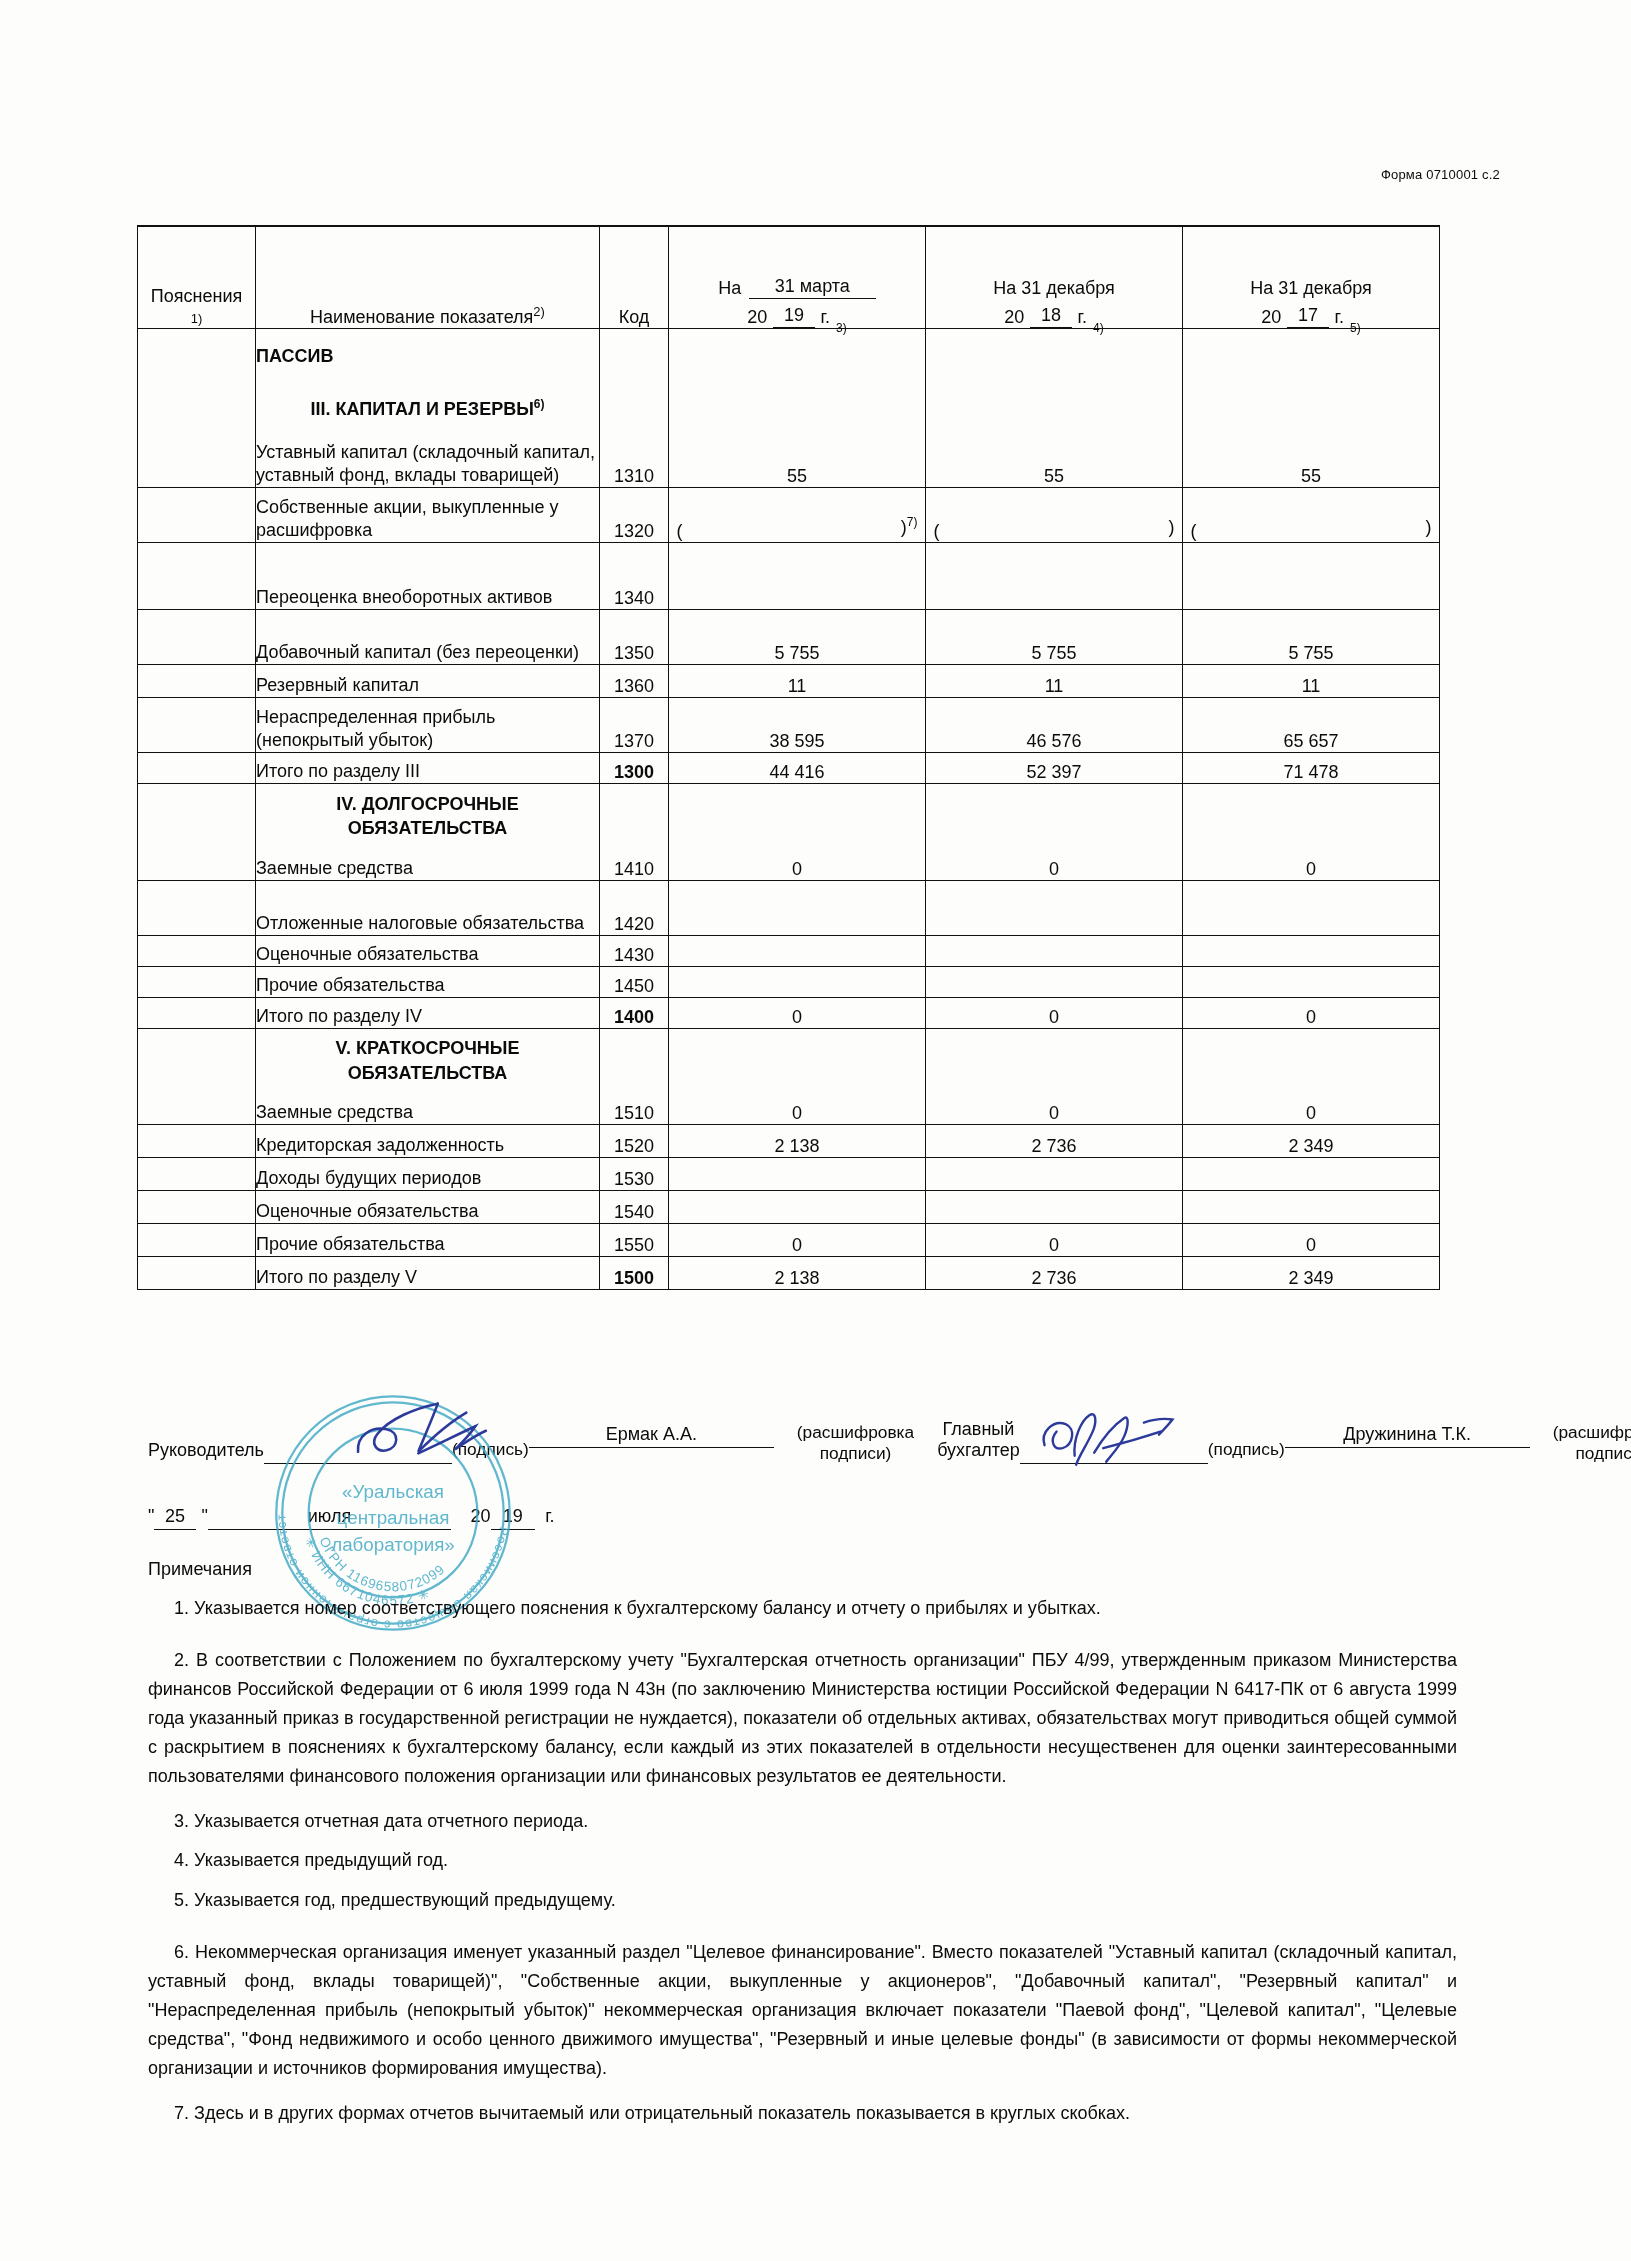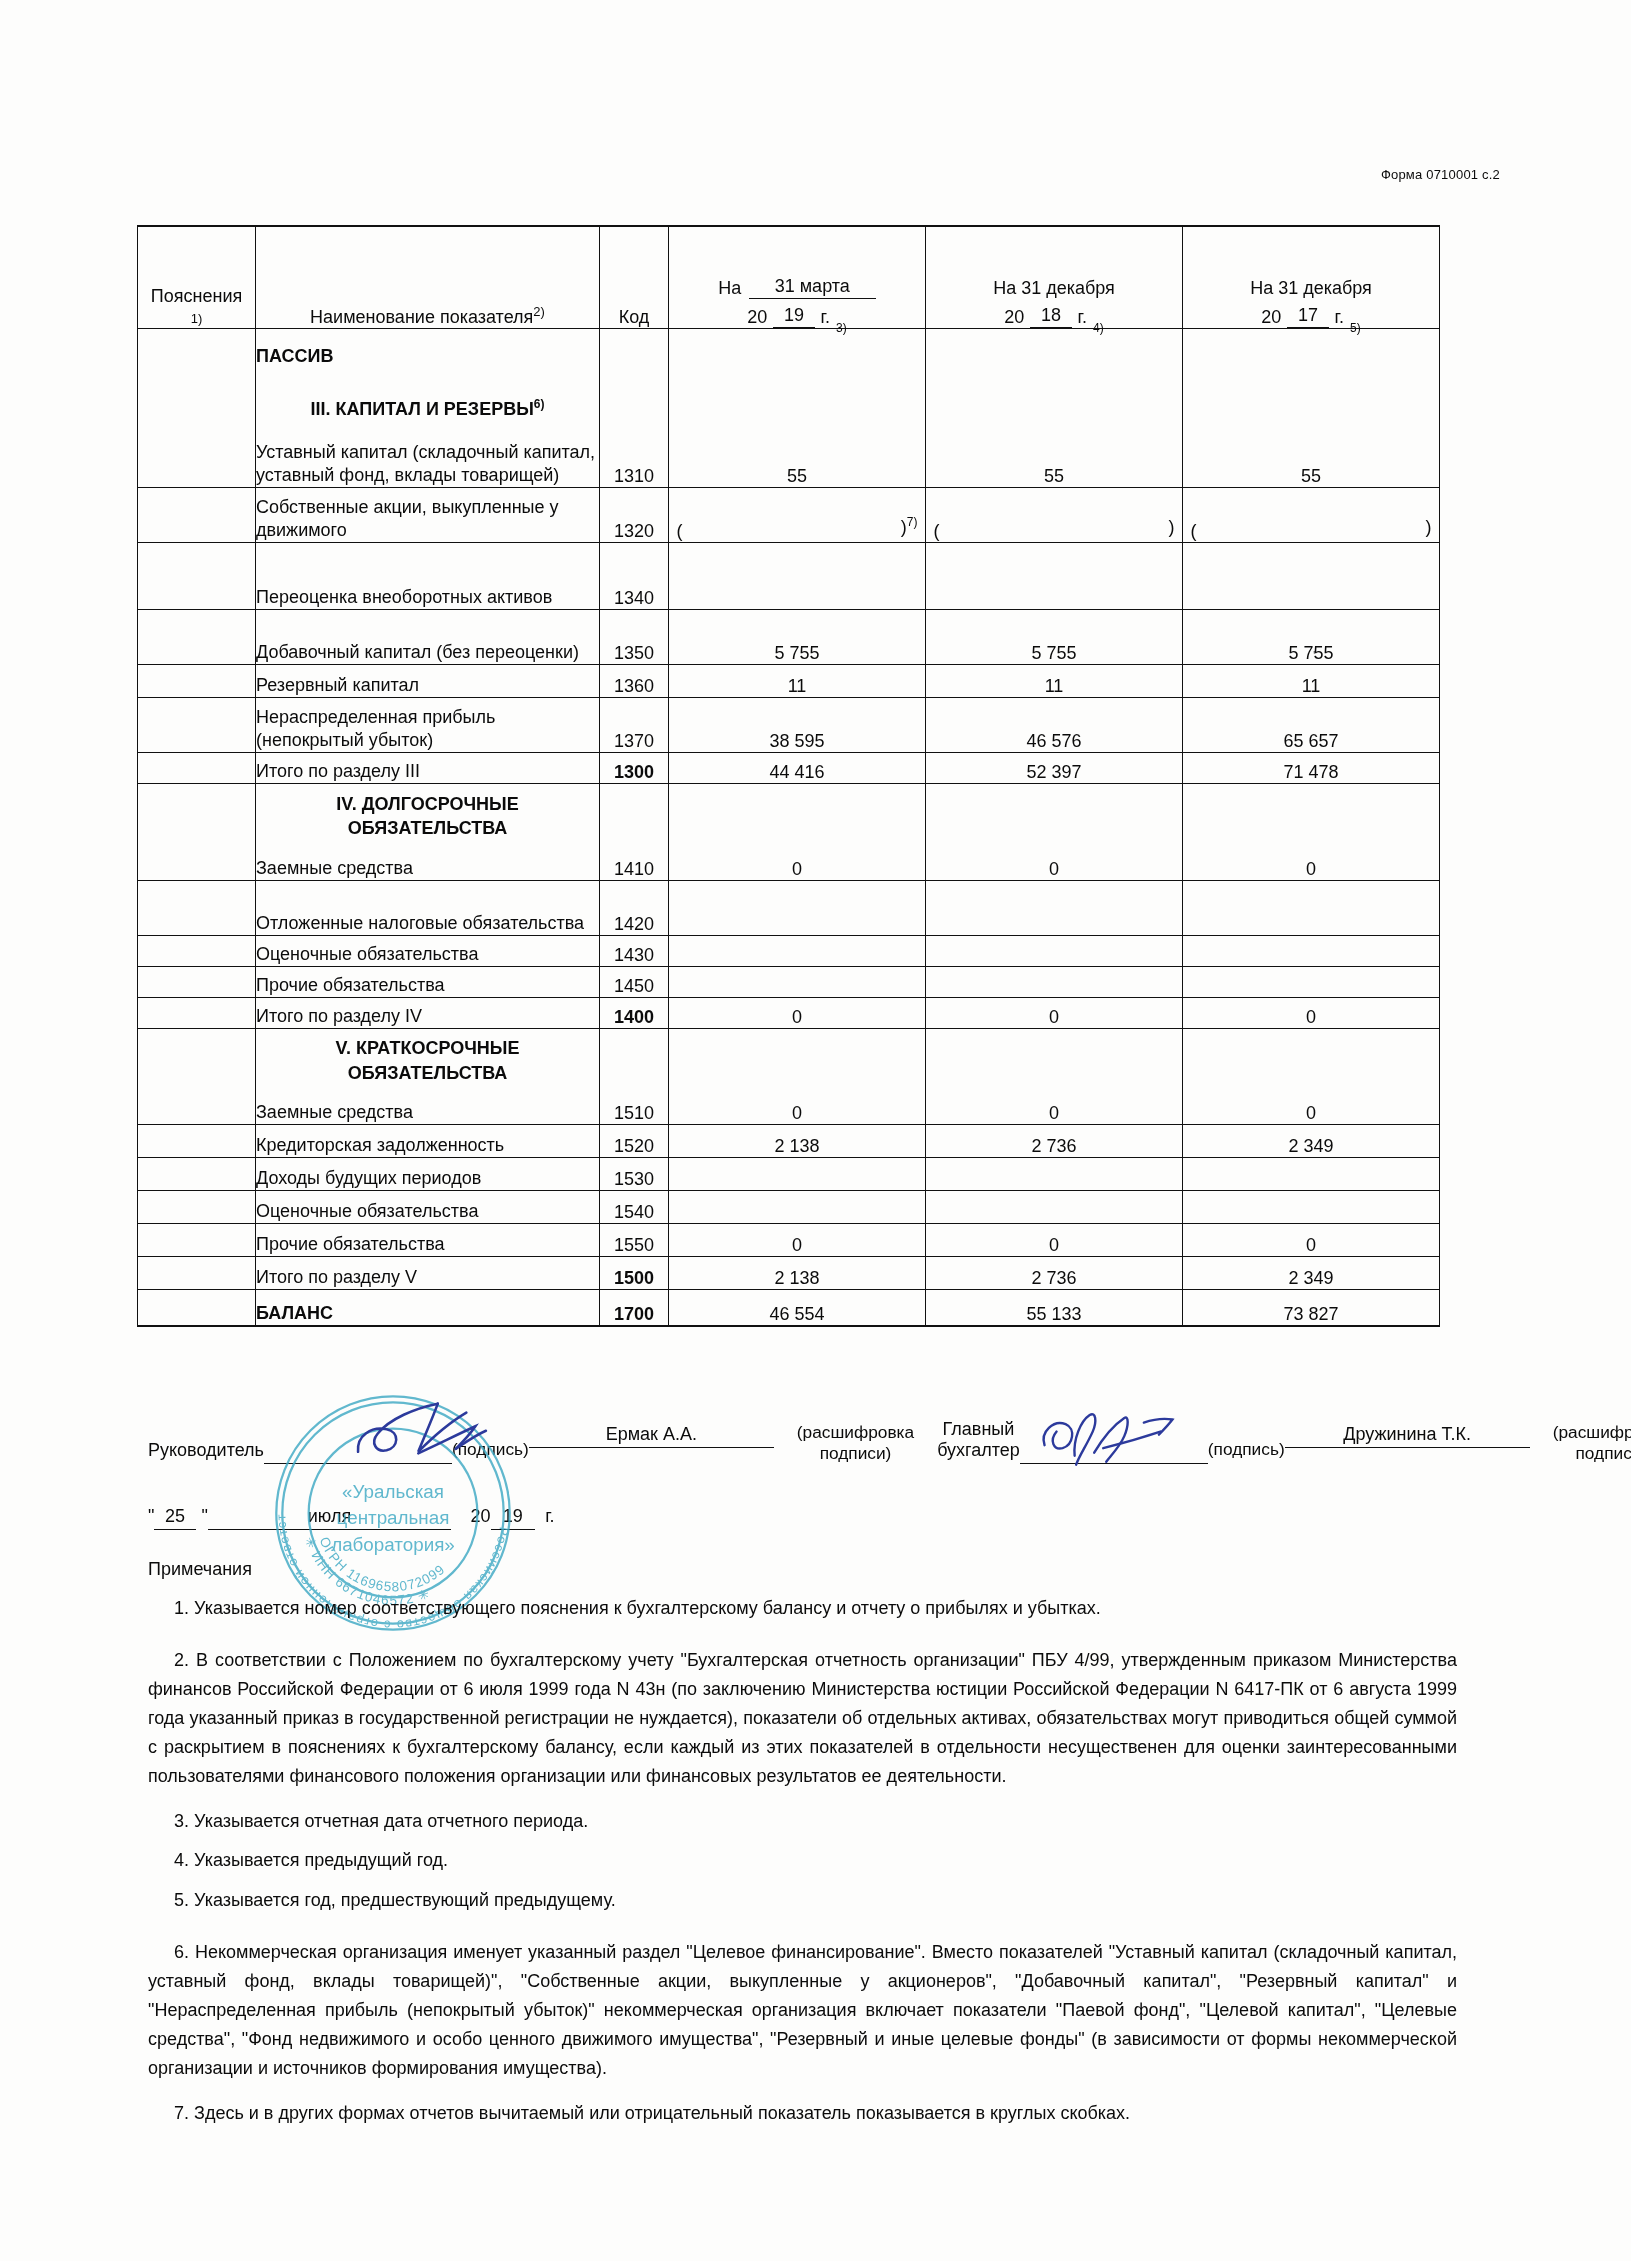--- a/index.html
+++ b/index.html
@@ -318,21 +318,21 @@
           <div>Уставный капитал (складочный капитал, уставный фонд, вклады товарищей)</div>
         </td>
         <td class="cell-code">1310</td>
         <td class="cell-val">55</td>
         <td class="cell-val">55</td>
         <td class="cell-val">55</td>
       </tr>
 
       <tr>
         <td style="height:54px"></td>
-        <td class="cell-name">Собственные акции, выкупленные у движимого</td>
+        <td class="cell-name">Собственные акции, выкупленные у расшифровка</td>
         <td class="cell-code">1320</td>
         <td class="cell-val paren">
           (<span class="pclose">)<sup>7)</sup></span>
         </td>
         <td class="cell-val paren">
           (<span class="pclose">)</span>
         </td>
         <td class="cell-val paren">
           (<span class="pclose">)</span>
         </td>
@@ -487,28 +487,20 @@
 
       <tr class="sep-bottom">
         <td style="height:32px"></td>
         <td class="cell-name">Итого по разделу V</td>
         <td class="cell-code bold">1500</td>
         <td class="cell-val">2 138</td>
         <td class="cell-val">2 736</td>
         <td class="cell-val">2 349</td>
       </tr>
 
-      <tr>
-        <td class="tbl-outer-bottom" style="height:35px"></td>
-        <td class="cell-name bold tbl-outer-bottom">БАЛАНС</td>
-        <td class="cell-code bold tbl-outer-bottom">1700</td>
-        <td class="cell-val tbl-outer-bottom">46 554</td>
-        <td class="cell-val tbl-outer-bottom">55 133</td>
-        <td class="cell-val tbl-outer-bottom">73 827</td>
-      </tr>
     </tbody>
   </table>
 
   <div class="tick" style="left:1313px; top:648px;">'</div>
 
   <div class="sig">
     <div class="sig-row">
       <div class="sig-label">Руководитель</div>
       <div class="sig-group">
         <div class="sig-field w-sign"></div>

